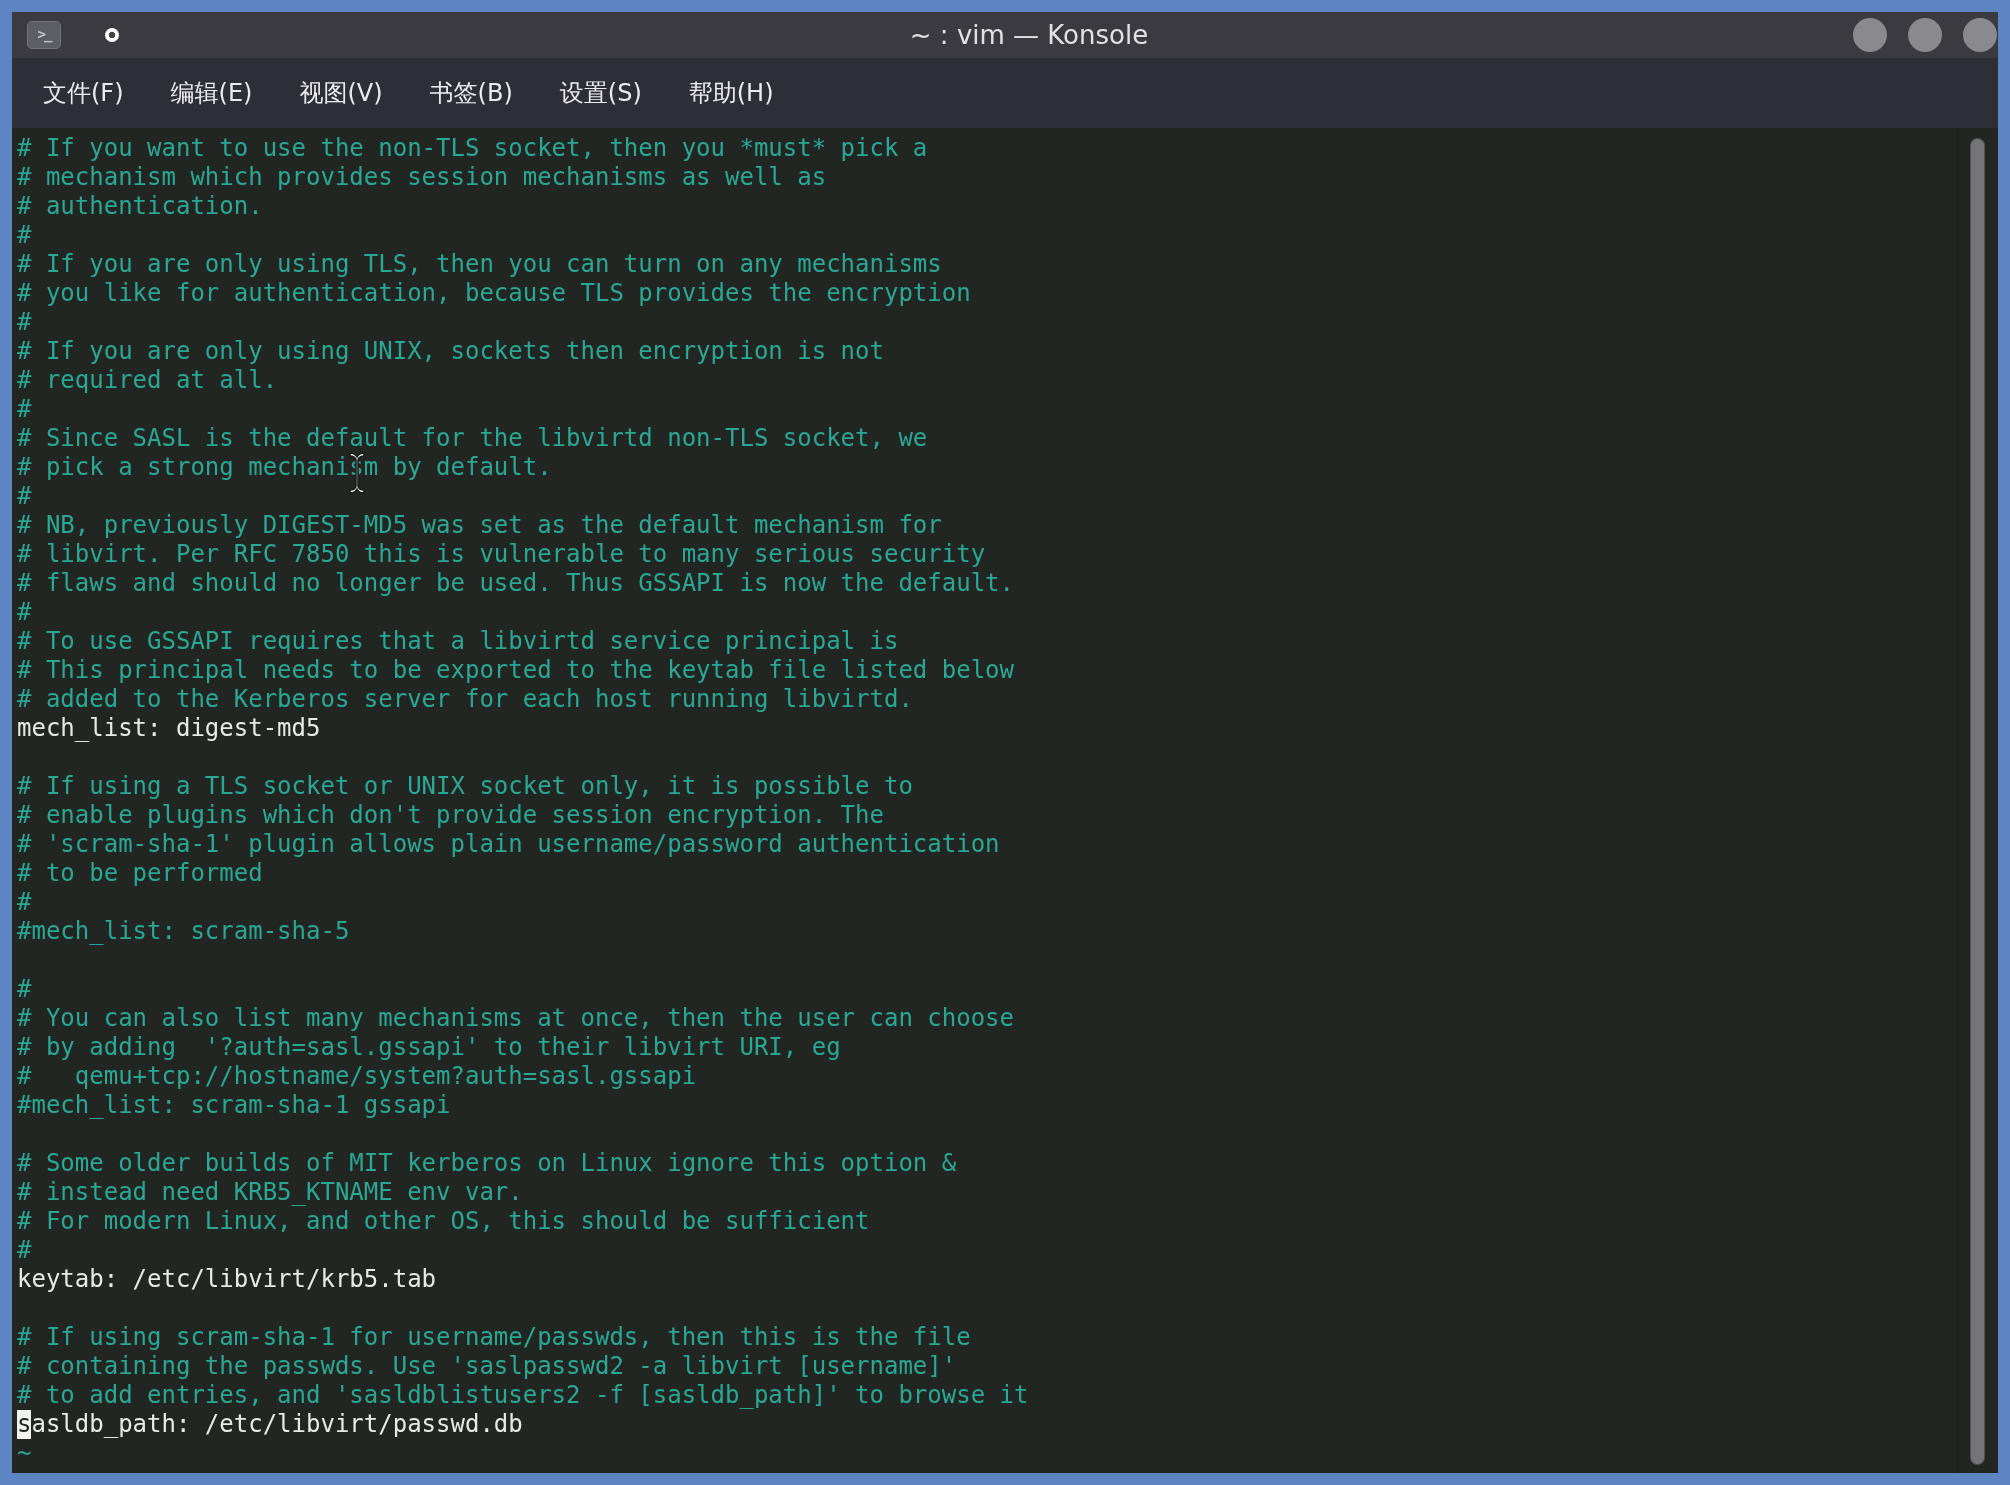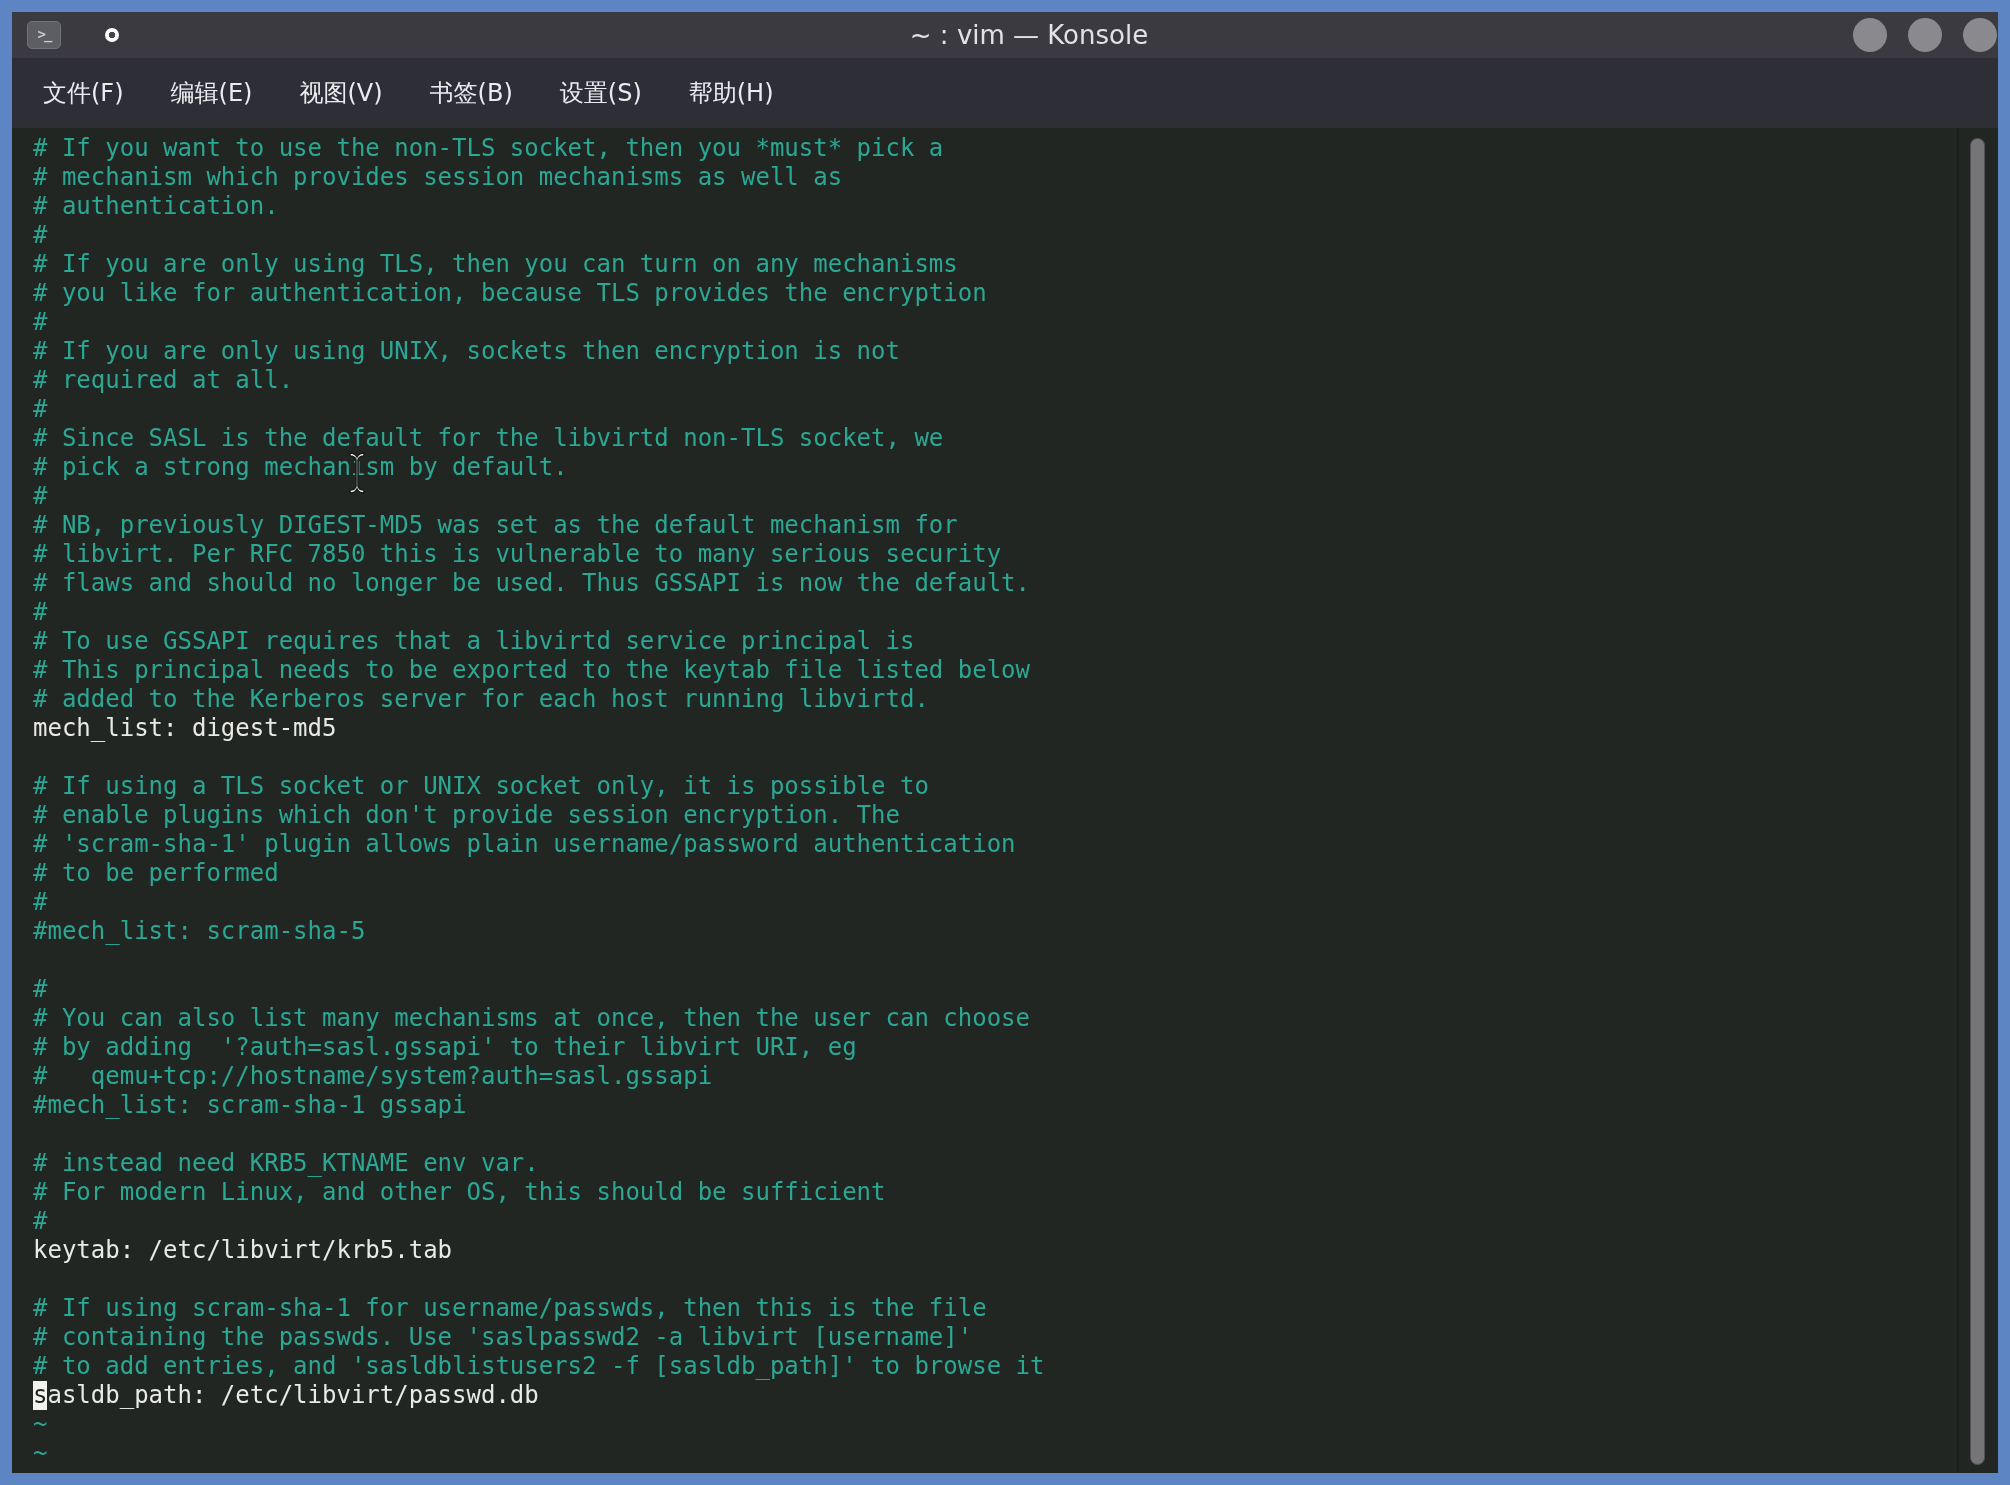--- a/index.html
+++ b/index.html
@@ -39,21 +39,21 @@
   .menubar{
     flex:0 0 70px;background:var(--menubar-bg,#2e2e36);
     display:flex;align-items:center;gap:47px;padding-left:31px;
     color:#ececf0;font-size:24px;text-align:right;
   }
   .menu-item{white-space:nowrap;}
   
   .terminal{
     flex:1 1 auto;position:relative;overflow:hidden;
     background:var(--terminal-bg,#222623);
-    padding:6px 0 0 21px;box-sizing:border-box;
+    padding:6px 0 0 5px;box-sizing:border-box;
   }
   .term-line{
     height:29px;line-height:29px;white-space:pre;
     font-family:"DejaVu Sans Mono","Liberation Mono",monospace;
     font-size:24px;color:var(--comment-text,#2ba894);
   }
   .term-line.config{color:var(--config-text,#e9e9e6);}
   .term-line.tilde{color:var(--comment-text,#2ba894);}
   .block-cursor{
     display:inline-block;background:#f2f2ef;color:#1d211f;
@@ -122,20 +122,21 @@
         <div class="term-line comment"># to be performed</div>
         <div class="term-line comment">#</div>
         <div class="term-line comment">#mech_list: scram-sha-5</div>
         <div class="term-line blank"> </div>
         <div class="term-line comment">#</div>
         <div class="term-line comment"># You can also list many mechanisms at once, then the user can choose</div>
         <div class="term-line comment"># by adding  '?auth=sasl.gssapi' to their libvirt URI, eg</div>
         <div class="term-line comment">#   qemu+tcp://hostname/system?auth=sasl.gssapi</div>
         <div class="term-line comment">#mech_list: scram-sha-1 gssapi</div>
         <div class="term-line blank"> </div>
+        <div class="term-line comment"># Some older builds of MIT kerberos on Linux ignore this option &amp;</div>
         <div class="term-line comment"># instead need KRB5_KTNAME env var.</div>
         <div class="term-line comment"># For modern Linux, and other OS, this should be sufficient</div>
         <div class="term-line comment">#</div>
         <div class="term-line config">keytab: /etc/libvirt/krb5.tab</div>
         <div class="term-line blank"> </div>
         <div class="term-line comment"># If using scram-sha-1 for username/passwds, then this is the file</div>
         <div class="term-line comment"># containing the passwds. Use 'saslpasswd2 -a libvirt [username]'</div>
         <div class="term-line comment"># to add entries, and 'sasldblistusers2 -f [sasldb_path]' to browse it</div>
         <div class="term-line config"><span class="block-cursor">s</span>asldb_path: /etc/libvirt/passwd.db</div>
         <div class="term-line tilde">~</div>

